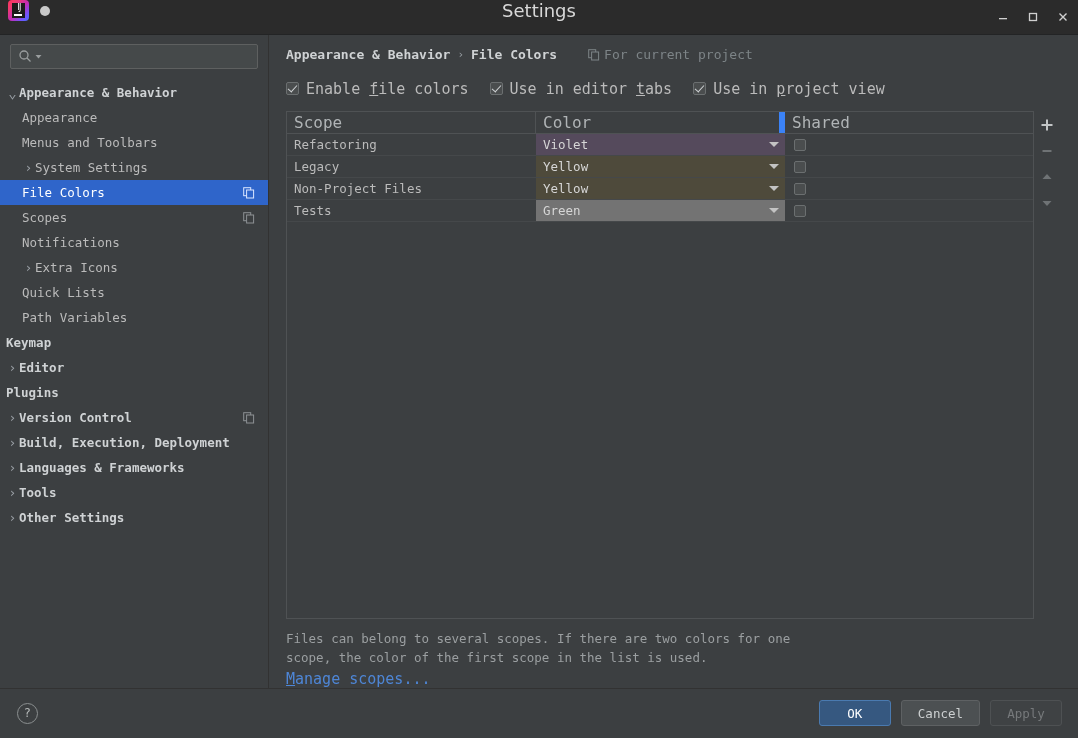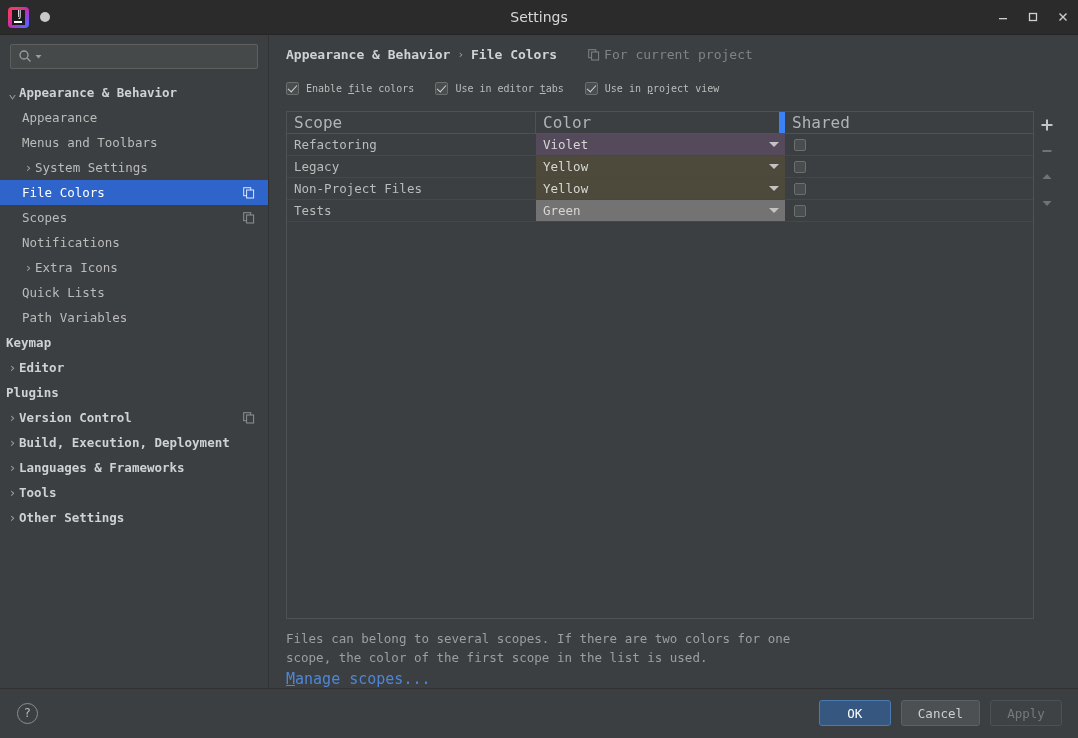--- a/index.html
+++ b/index.html
@@ -10,21 +10,21 @@
     overflow: hidden;
     background: #3c3f41;
     font-family: "DejaVu Sans Mono", monospace;
   }
 
   
   .titlebar {
     height: 35px;
     background: #2b2b2b;
     display: flex;
-    align-items: center;
+    align-items: flex-start;
     position: relative;
     border-bottom: 1px solid #232425;
   }
   .tb-left { display: flex; align-items: center; padding-left: 8px; gap: 11px; }
   .ij-logo {
     width: 21px; height: 21px; position: relative;
     border-radius: 4px; overflow: hidden;
     background: linear-gradient(135deg, #fe315d 0%, #f13b6d 22%, #c62bb3 52%, #6b57ff 82%, #4b6bf5 100%);
   }
   .ij-logo .sq {
@@ -37,21 +37,21 @@
     font-family: "DejaVu Sans", sans-serif; letter-spacing: -0.5px;
   }
   .ij-logo .bar {
     position: absolute; left: 6px; top: 14px; width: 8px; height: 2px; background: #ffffff;
   }
   .win-dot { width: 10px; height: 10px; border-radius: 50%; background: #c9c9c9; }
 
   .tb-title {
     position: absolute; left: 0; right: 0; text-align: center;
     font-family: "DejaVu Sans", sans-serif;
-    font-size: 14px; color: #d8d8d8; pointer-events: none;
+    font-size: 18px; color: #d8d8d8; pointer-events: none;
   }
   .tb-right {
     margin-left: auto; display: flex; align-items: center; height: 100%;
   }
   .wbtn {
     width: 30px; height: 35px; display: flex; align-items: center; justify-content: center;
     color: #d0d0d0;
   }
   .wbtn svg { display: block; }
 
@@ -122,21 +122,21 @@
     height: 42px;
     font-size: 13px; color: #cfd2d4; font-weight: bold;
   }
   .breadcrumb .sep { color: #9aa0a6; font-weight: normal; font-size: 11px; }
   .breadcrumb .proj {
     margin-left: 24px; display: flex; align-items: center; gap: 4px;
     color: #7d8487; font-weight: normal;
   }
 
   .checkrow { display: flex; align-items: center; gap: 21px; height: 30px; margin-bottom: 8px; }
-  .chk { display: flex; align-items: center; gap: 7px; font-size: 10px; color: #bbbbbb; }
+  .chk { display: flex; align-items: center; gap: 7px; font-size: 15px; color: #bbbbbb; }
   .cbox {
     width: 13px; height: 13px; border: 1px solid #6b6f70; background: #4a4d4e;
     border-radius: 2px; position: relative; flex: 0 0 13px;
   }
   .cbox.on::after {
     content: ""; position: absolute; left: 3px; top: 0px;
     width: 4px; height: 8px; border: solid #cfd2d4;
     border-width: 0 1.6px 1.6px 0; transform: rotate(42deg);
   }
   .mn { text-decoration: underline; }

